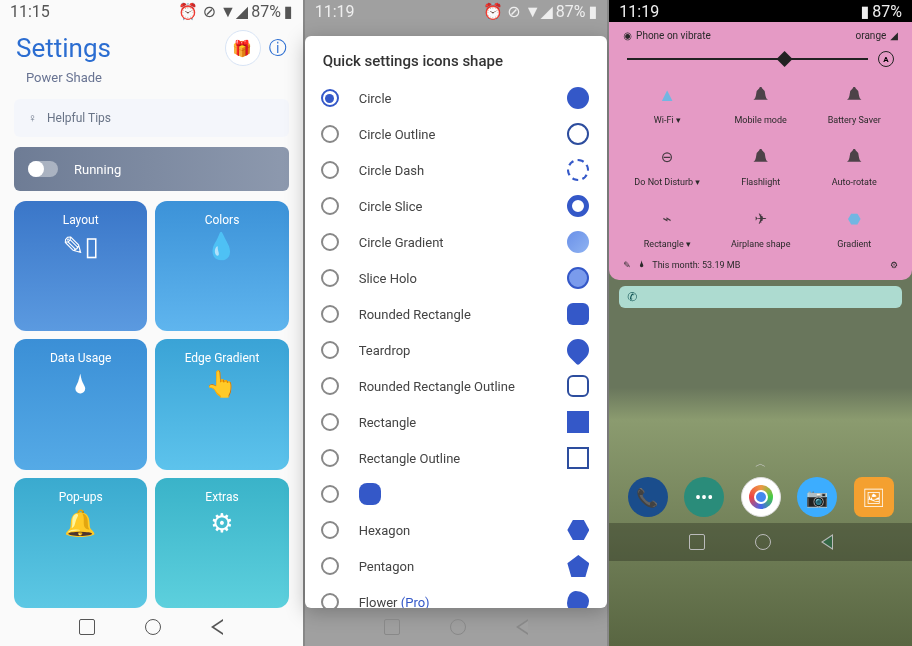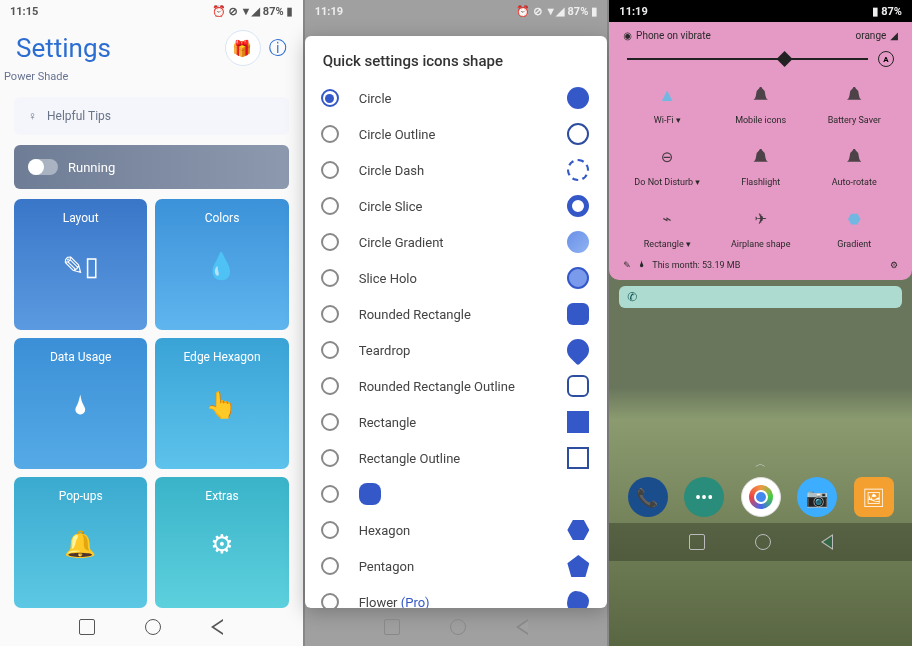--- a/index.html
+++ b/index.html
@@ -3,38 +3,38 @@
 <meta charset="utf-8">
 <style>
 *{box-sizing:border-box;margin:0;padding:0;font-family:-apple-system,Roboto,sans-serif}
 body{background:#888;display:flex;gap:2px;width:912px;height:646px;overflow:hidden}
 .screen{width:303px;height:646px;position:relative;display:flex;flex-direction:column}
 .s1{background:#fafafa}
 .s2{background:#a0a0a0}
 .s3{background:linear-gradient(#69765c 60%,#8b9b6f 65%,#596642);overflow:hidden}
 
 
-.status{height:22px;display:flex;align-items:center;padding:0 10px;font-size:11px;font-weight:700}
+.status{height:22px;display:flex;align-items:center;padding:0 10px;font-size:16px;font-weight:400}
 .status .r{margin-left:auto;display:flex;gap:3px;align-items:center}
 .s1 .status{color:#555}
 .s2 .status{color:#eee}
 .s3 .status{color:#eee;background:#000}
 
 
 .hdr{display:flex;align-items:center;padding:8px 16px 4px}
 .hdr h1{font-size:26px;font-weight:400;color:#2b6dd1}
 .gift{width:36px;height:36px;border:1px solid #d8e4f5;border-radius:50%;display:flex;align-items:center;justify-content:center;color:#2b6dd1;background:#fff}
 .info{color:#2b6dd1;font-size:18px;margin-left:8px}
-.sub2{font-size:11px;color:#687392;padding:0 4px 10px}
+.sub2{font-size:13px;color:#687392;padding:0 26px 10px}
 .tips{margin:4px 14px 10px;background:#f4f6fb;border-radius:6px;padding:12px 14px;font-size:12px;color:#697487;display:flex;align-items:center;gap:10px}
-.running{margin:0 14px 10px;background:linear-gradient(90deg,#6e7c95,#8d99ae);border-radius:6px;padding:14px;display:flex;align-items:flex-end;gap:10px;color:#fff;font-size:13px}
+.running{margin:0 14px 10px;background:linear-gradient(90deg,#6e7c95,#8d99ae);border-radius:6px;padding:14px;display:flex;align-items:flex-end;gap:16px;color:#fff;font-size:13px}
 .tog{width:30px;height:16px;background:rgba(255,255,255,.4);border-radius:8px;position:relative}
 .tog::after{content:"";width:16px;height:16px;background:#fff;border-radius:50%;position:absolute;left:0;top:0}
 .grid{display:grid;grid-template-columns:1fr 1fr;gap:8px;padding:0 14px;flex:1}
-.card{border-radius:7px;color:#fff;text-align:center;padding:12px 6px 10px;display:flex;flex-direction:column;align-items:center;gap:26px}
+.card{border-radius:12px;color:#fff;text-align:center;padding:12px 6px 10px;display:flex;flex-direction:column;align-items:center;gap:4px}
 .card .t{font-size:12px}
 .ic{font-size:26px}
 .c1{background:linear-gradient(#3a76c8,#5b9ae0)}
 .c2{background:linear-gradient(#3c92d8,#5fb5ee)}
 .c3{background:linear-gradient(#3b8fd6,#55aae6)}
 .c4{background:linear-gradient(#3aa3d6,#5dc3ec)}
 .c5{background:linear-gradient(#3aaacf,#5dc8e4)}
 .c6{background:linear-gradient(#3ab3c9,#5dd0dd)}
 .nav{height:38px;display:flex;justify-content:center;align-items:center;gap:50px;color:#555}
 .s3 .nav{color:#bbb;background:rgba(0,0,0,.25)}
@@ -131,21 +131,21 @@
       </div>
     <div class="card c2">
         <span class="t">Colors</span>
         <span class="ic">💧</span>
       </div>
     <div class="card c3">
         <span class="t">Data Usage</span>
         <span class="ic">🌢</span>
       </div>
     <div class="card c4">
-        <span class="t">Edge Hexagon</span>
+        <span class="t">Edge Gradient</span>
         <span class="ic">👆</span>
       </div>
     <div class="card c5">
         <span class="t">Pop-ups</span>
         <span class="ic">🔔</span>
       </div>
     <div class="card c6">
         <span class="t">Extras</span>
         <span class="ic">⚙</span>
       </div>
@@ -267,21 +267,21 @@
     </div>
     <div class="tiles">
       <div class="tile on">
           <span class="tic wifi-ic">▲</span>
           <span><span>Wi-Fi</span> ▾</span>
         </div>
       <div class="tile">
           <span class="tic">
             <span class="bell"></span>
           </span>
-          <span>Mobile icons</span>
+          <span>Mobile mode</span>
         </div>
       <div class="tile">
           <span class="tic">
             <span class="bell"></span>
           </span>
           <span>Battery Saver</span>
         </div>
       <div class="tile">
           <span class="tic">⊖</span>
           <span><span>Do Not Disturb</span> ▾</span>

